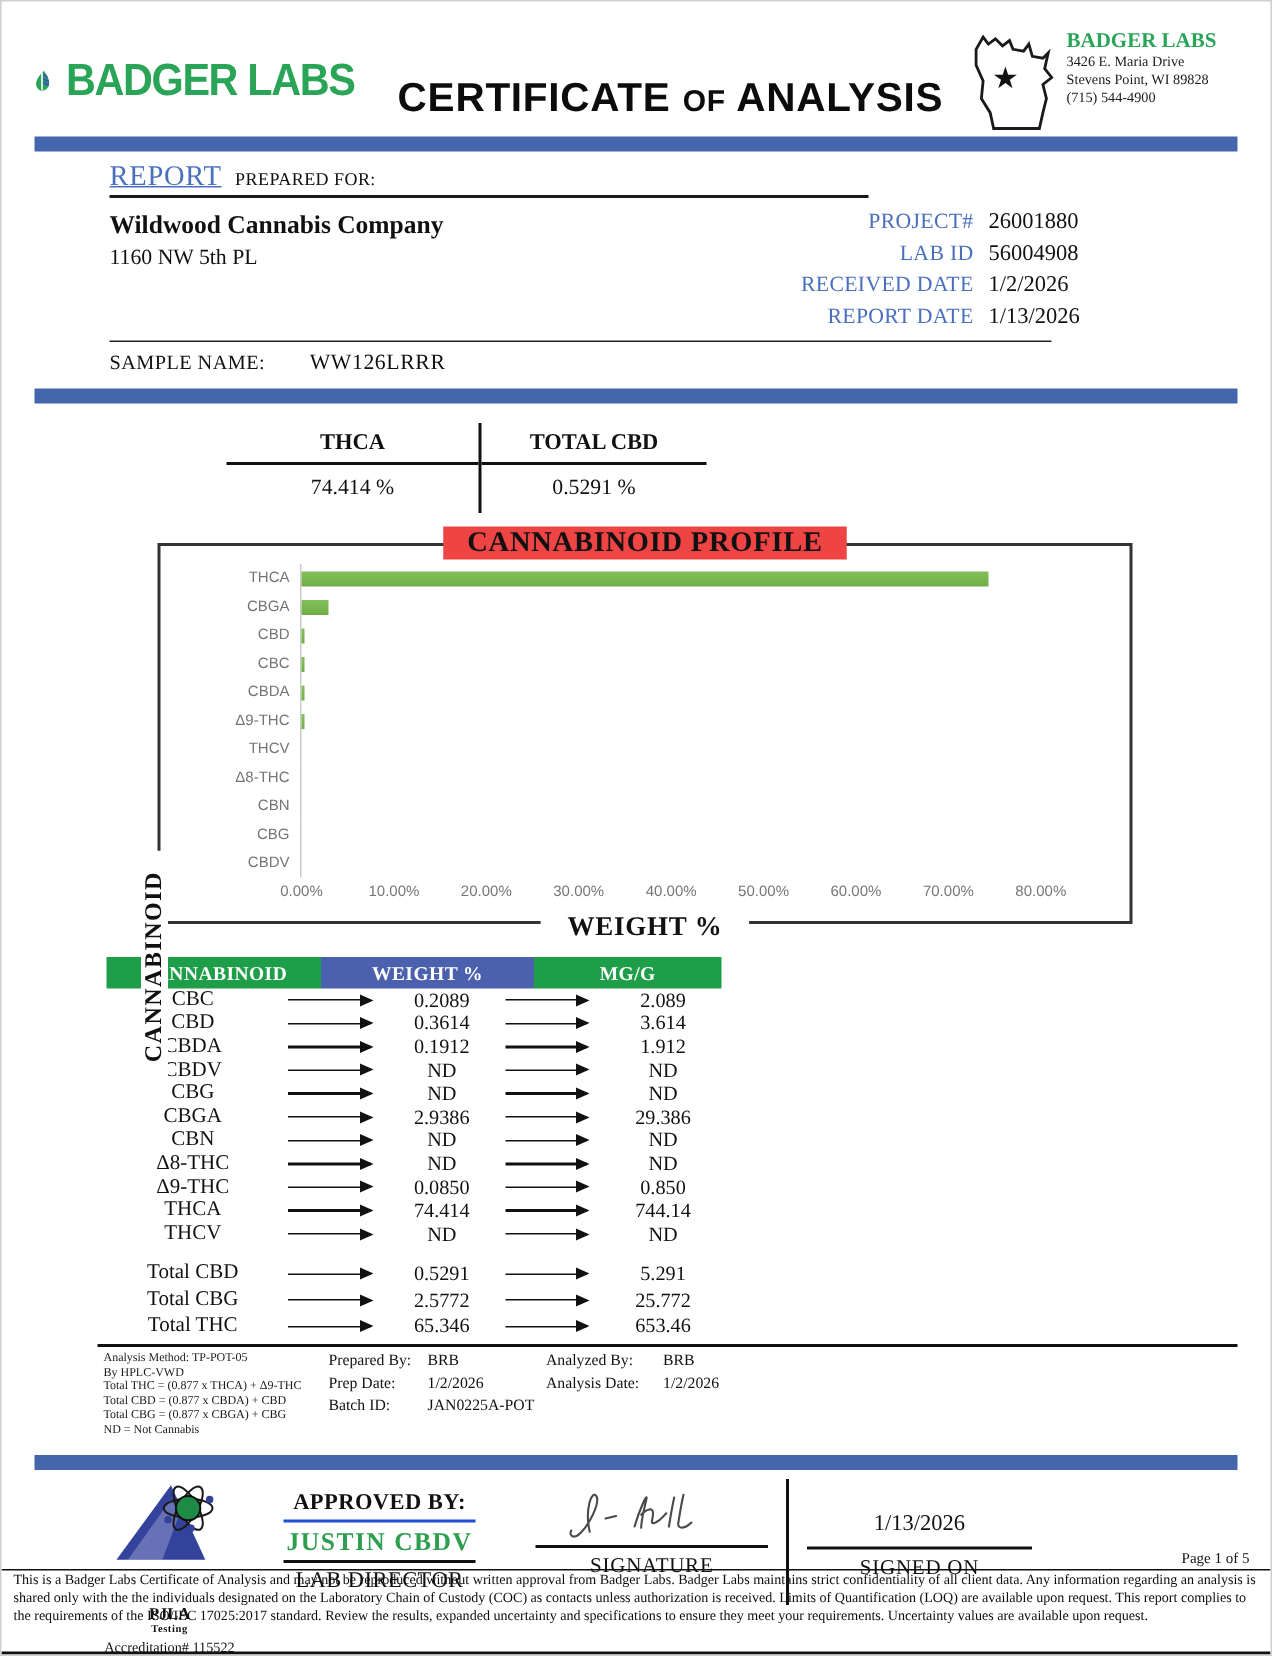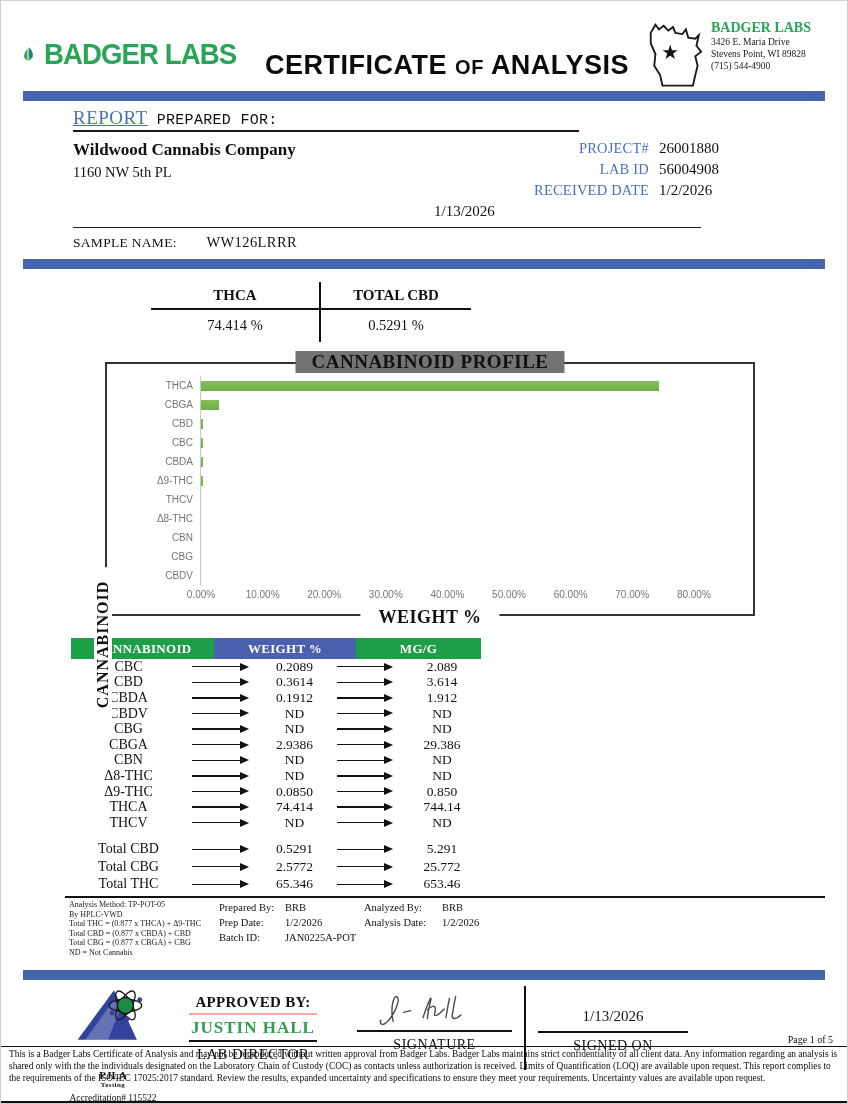--- a/index.html
+++ b/index.html
@@ -20,21 +20,21 @@
   .lab-txt{line-height:12px;}
   .lab-name{color:#2aa457;font-weight:700;font-size:14px;line-height:16px;}
   .lab-line{font-size:9.5px;color:#1a1a1a;}
 
   .blue-bar{height:10px;background:#4565ad;margin:0 22px;}
 
   
   .report{margin:6px 70px 0 72px;}
   .rpt-head{border-bottom:2px solid #1a1a1a;width:506px;padding-bottom:1px;}
   .rpt-word{color:#4a70bd;font-size:19px;letter-spacing:.5px;text-decoration:underline;}
-  .rpt-rest{font-size:15px;letter-spacing:.3px;margin-left:5px;font-family:Liberation Mono, monospace;}
+  .rpt-rest{font-size:12px;letter-spacing:.3px;margin-left:5px;}
   .rpt-body{display:flex;margin-top:6px;}
   .client{width:330px;}
   .client-name{font-weight:700;font-size:17px;line-height:23px;}
   .client-line{font-size:14.5px;line-height:22px;}
   .meta{display:grid;grid-template-columns:215px 110px;column-gap:10px;row-height:21px;
         margin-left:auto;margin-right:8px;}
   .meta-label{color:#4a70bd;font-size:14.5px;text-align:right;line-height:21px;letter-spacing:.2px;}
   .meta-value{font-size:15px;line-height:21px;}
   .client-divider{border-top:1.5px solid #222;width:628px;margin:5px 0 6px;}
   .sample-row{font-size:13.5px;letter-spacing:.3px;}
@@ -45,21 +45,21 @@
   .sum-col{text-align:center;box-sizing:border-box;}
   .sum-col:nth-child(1){width:168px;}
   .sum-col:nth-child(2){width:152px;border-left:2px solid #111;}
   .sum-col:nth-child(3){width:220px;border-left:2px solid #111;}
   .sum-h{font-weight:700;font-size:15px;padding:5px 0 4px;border-bottom:2px solid #111;}
   .sum-v{font-size:14.5px;padding:7px 0 8px;}
 
   
   .chart-frame{position:relative;margin:20px 92px 0 104px;height:250px;border:2.5px solid #333;}
   .chart-title{position:absolute;top:-13px;left:50%;transform:translateX(-50%);
-               background:#737373;padding:0 16px;font-size:19px;font-weight:600;
+               background:#ef4444;padding:0 16px;font-size:19px;font-weight:600;
                letter-spacing:.5px;white-space:nowrap;}
   .chart-xlabel{position:absolute;bottom:-14px;left:50%;transform:translateX(-50%);
                 background:#fff;padding:0 18px;font-size:18px;font-weight:600;letter-spacing:.5px;}
   .chart-ylabel{position:absolute;left:-13px;top:50%;transform:translateY(-50%);
                 writing-mode:vertical-rl;text-orientation:mixed;rotate:180deg;
                 background:#fff;padding:14px 0;font-size:16px;font-weight:700;letter-spacing:1px;}
   .chart-inner{position:absolute;left:10px;right:10px;top:12px;bottom:6px;
                display:flex;flex-direction:column;}
   .c-row{height:19px;display:flex;align-items:center;}
   .c-lab{width:76px;text-align:right;padding-right:7px;
@@ -101,21 +101,21 @@
            font-size:10.5px;line-height:15px;align-content:start;}
 
   
   .bar3{margin-top:12px;}
   .approval{display:flex;align-items:flex-start;margin:6px 40px 0 48px;height:92px;}
   .pjla{width:128px;text-align:center;line-height:10px;}
   .pjla-name{font-weight:700;font-size:11px;margin-top:26px;}
   .pjla-sub{font-weight:700;font-size:7px;letter-spacing:.4px;}
   .pjla-acc{font-size:9.5px;margin-top:3px;}
   .approved{width:128px;margin-left:12px;margin-top:8px;text-align:center;}
-  .ap-label{font-size:15px;font-weight:600;letter-spacing:.3px;border-bottom:2px solid #fca5a5;
+  .ap-label{font-size:15px;font-weight:600;letter-spacing:.3px;border-bottom:2px solid #1d4ed8;
             padding:0 4px 2px;}
   .ap-name{font-size:17px;font-weight:700;color:#2e9e4f;letter-spacing:1px;
            border-bottom:2px solid #111;padding:3px 2px 2px;}
   .ap-role{font-size:15px;padding-top:4px;letter-spacing:.3px;}
   .sig-block{width:155px;margin-left:40px;display:flex;flex-direction:column;}
   .sig-svg{height:44px;}
   .sig-line{border-bottom:2px solid #111;}
   .sig-label{text-align:center;font-size:14px;letter-spacing:.5px;padding-top:5px;}
   .v-div{width:2px;background:#111;height:84px;margin:0 12px;}
   .date-block{width:150px;display:flex;flex-direction:column;}
@@ -184,20 +184,21 @@
         <div class="client-name">Wildwood Cannabis Company</div>
         <div class="client-line">1160 NW 5th PL</div>
       </div>
       <div class="meta">
         <div class="meta-label">PROJECT#</div>
         <div class="meta-value">26001880</div>
         <div class="meta-label">LAB ID</div>
         <div class="meta-value">56004908</div>
         <div class="meta-label">RECEIVED DATE</div>
         <div class="meta-value">1/2/2026</div>
+        <div class="meta-label">REPORT DATE</div>
         <div class="meta-value">1/13/2026</div>
       </div>
     </div>
     <div class="client-divider"></div>
     <div class="sample-row">
       <span>SAMPLE NAME:</span>
       <span class="sample-value">WW126LRRR</span>
     </div>
   </div>
 
@@ -455,21 +456,21 @@
           <circle cx="-14" cy="8" r="2.6" fill="#33439c"></circle>
           <circle cx="2" cy="14" r="2.6" fill="#33439c"></circle>
         </g>
       </svg>
       <div class="pjla-name">PJLA</div>
       <div class="pjla-sub">Testing</div>
       <div class="pjla-acc">Accreditation# 115522</div>
     </div>
     <div class="approved">
       <div class="ap-label">APPROVED BY:</div>
-      <div class="ap-name">JUSTIN HALL</div>
+      <div class="ap-name">JUSTIN CBDV</div>
       <div class="ap-role">LAB DIRECTOR</div>
     </div>
     <div class="sig-block">
       <svg class="sig-svg" viewBox="0 0 150 50">
         <g fill="none" stroke="#4a4a4a" stroke-width="1.6" stroke-linecap="round">
           <path d="M28,40 C24,22 30,8 33,13 C36,18 28,34 21,41 C16,46 12,43 14,39"></path>
           <path d="M40,30 L48,28"></path>
           <path d="M62,36 C66,22 72,10 71,15 C69,24 67,31 67,37 M67,27 C71,23 76,21 76,26 C76,31 73,35 78,33 C82,31 84,28 86,26"></path>
           <path d="M92,14 C90,23 89,30 88,36 M99,12 C97,21 96,28 95,34 C95,38 100,38 105,33"></path>
         </g>

